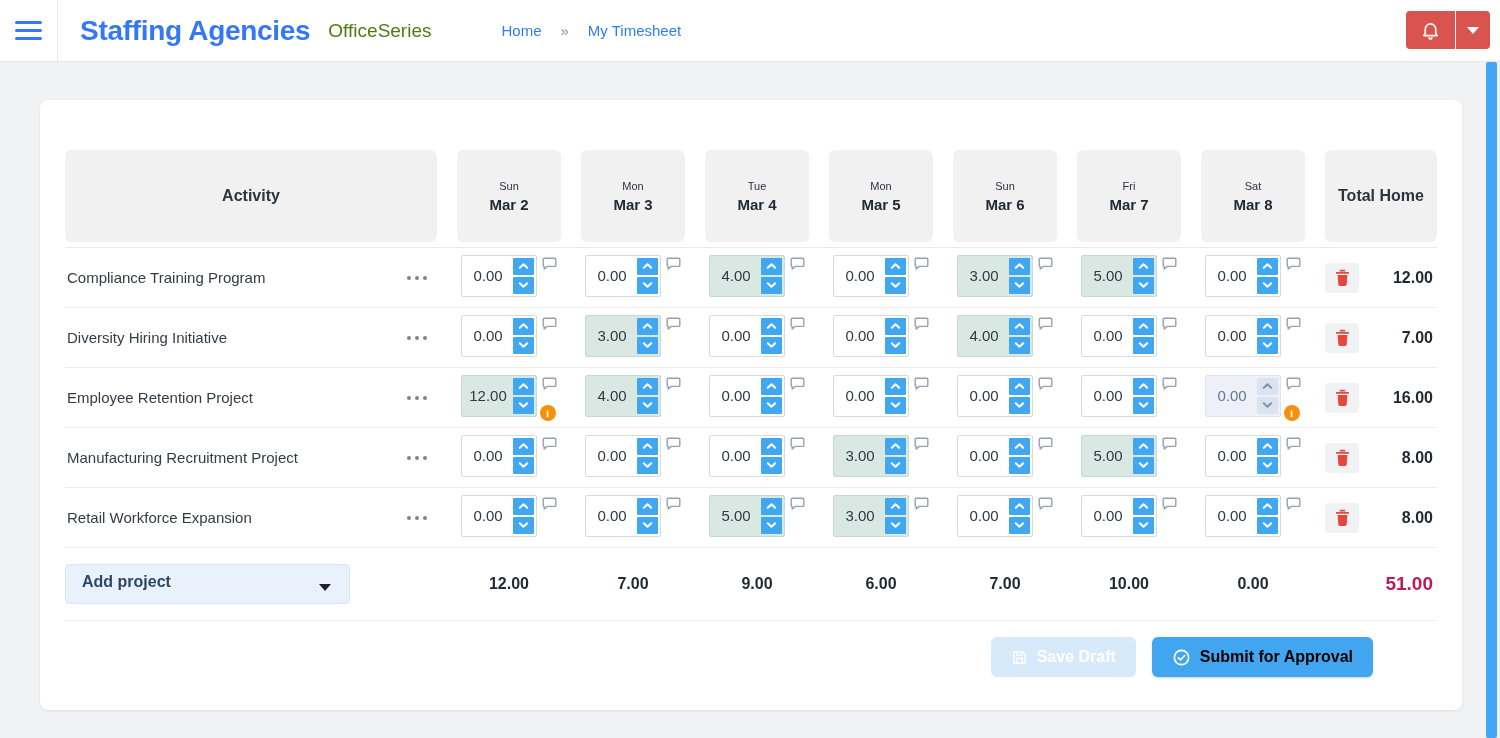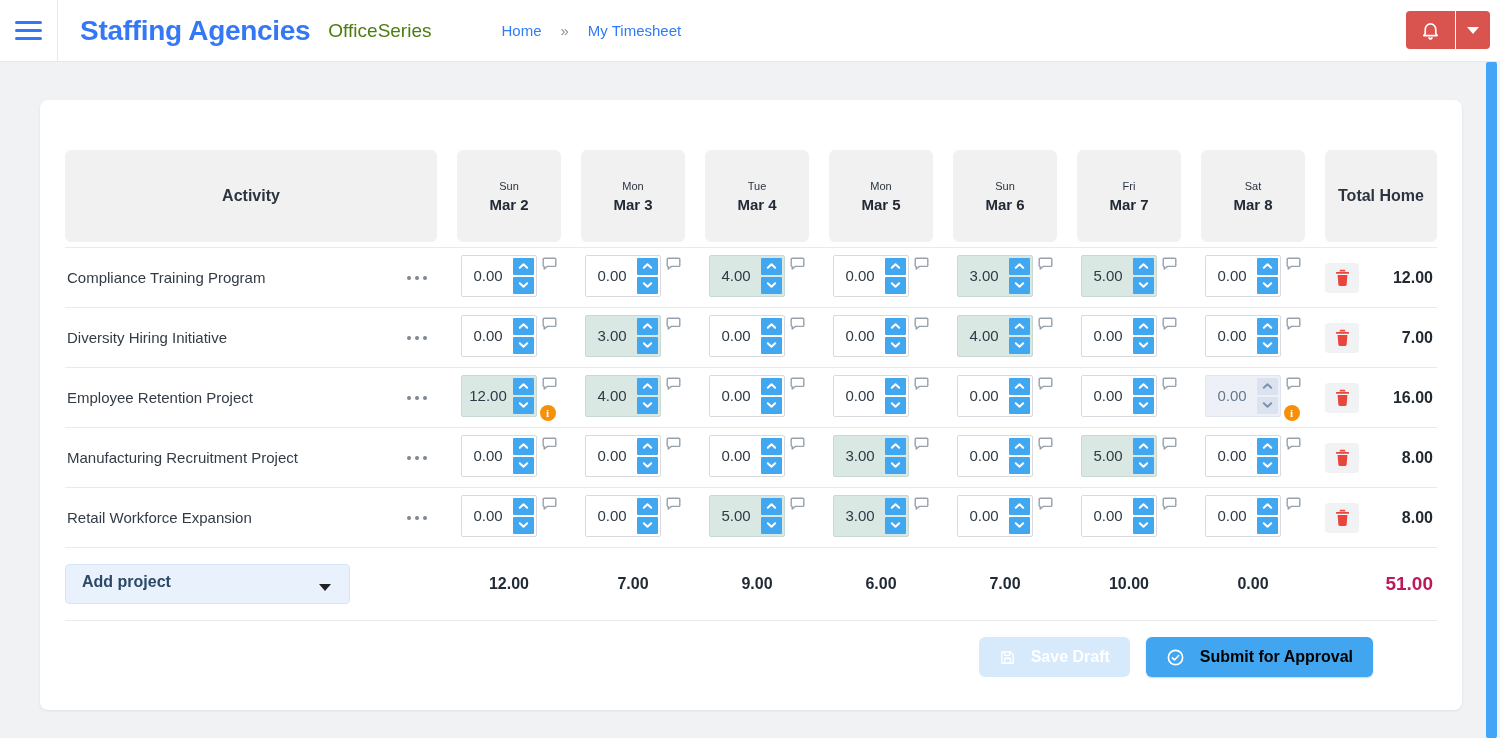--- a/index.html
+++ b/index.html
@@ -82,21 +82,21 @@
   .add-caret { width:0; height:0; border-left:6px solid transparent;
     border-right:6px solid transparent; border-top:7px solid #222; }
   .col-total { text-align:center; font-size:16px; font-weight:bold; color:#222b35; }
   .grand-total { text-align:right; font-size:19px; font-weight:bold; color:#be185d; padding-right:4px; }
 
   .divider { height:1px; background:#e9eaec; margin:0 0 0 0; }
 
   
   .actions { display:flex; justify-content:flex-end; gap:16px; padding:16px 64px 0 0; }
   .btn { height:40px; border:none; border-radius:6px; font-size:16px; font-weight:bold;
-    display:flex; align-items:center; gap:15px; padding:0 20px; cursor:pointer;
+    display:flex; align-items:center; gap:9px; padding:0 20px; cursor:pointer;
     font-family:"Liberation Sans", sans-serif; }
   .btn-save { background:#d6eafc; color:#ffffff; cursor:default; }
   .btn-submit { background:#41a5f0; color:#000000; box-shadow:0 1px 2px rgba(30,90,160,.25);justify-content:space-between; }
 
   
   .scrollbar { position:fixed; right:3px; top:62px; width:11px; height:676px;
     background:#42a5f5; border-radius:2px; }
 </style>
 </head>
 <body>

